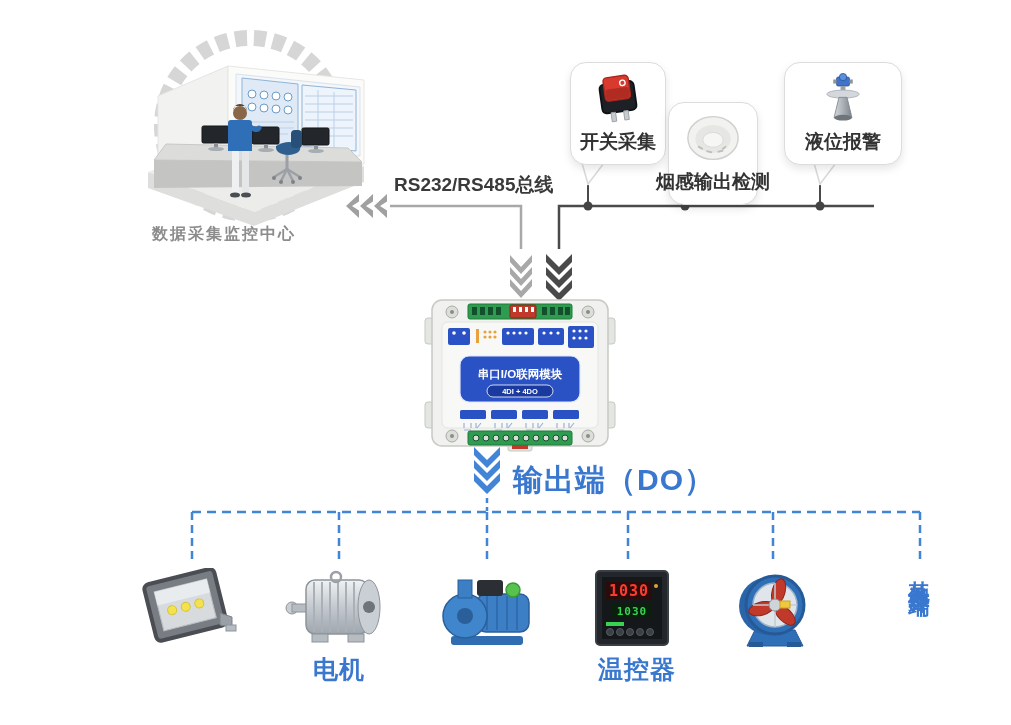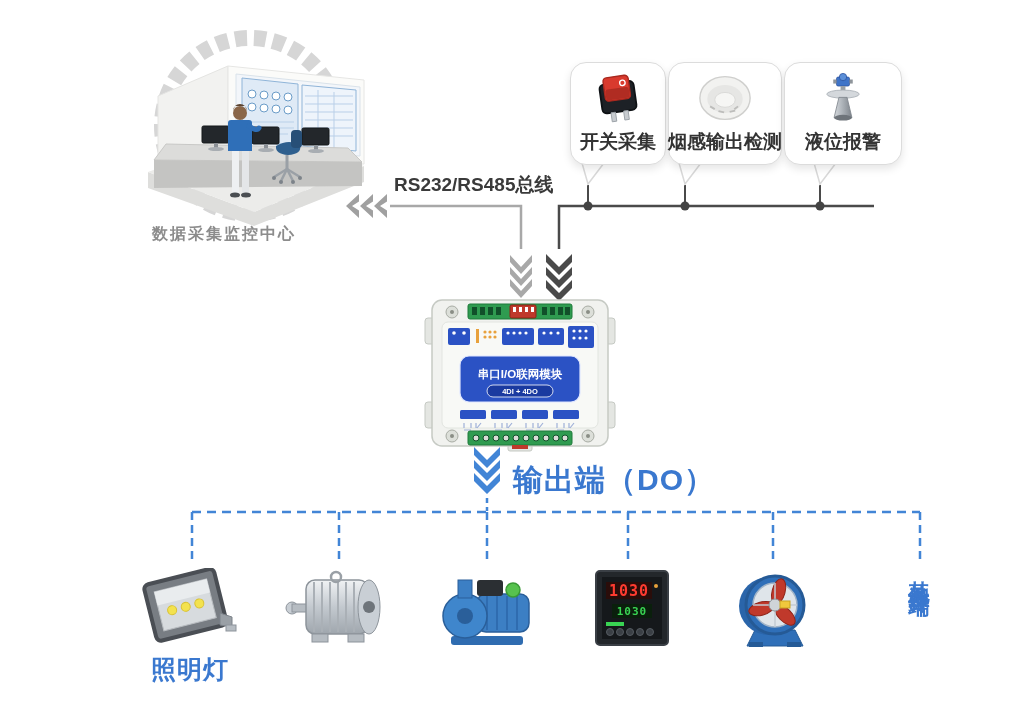--- a/index.html
+++ b/index.html
@@ -180,21 +180,21 @@
         <rect x="18" y="5" width="28" height="26" rx="4" fill="#d93a2e" stroke="#a8281e" stroke-width="1.5"></rect>
         <rect x="19" y="18" width="26" height="12" rx="3" fill="#b02c22"></rect>
         <circle cx="39" cy="13" r="3" fill="none" stroke="#ffffff" stroke-width="1.5"></circle>
         <rect x="22" y="44" width="5" height="10" fill="#c8ccd0" stroke="#9aa0a6"></rect>
         <rect x="36" y="44" width="5" height="10" fill="#c8ccd0" stroke="#9aa0a6"></rect>
       </g>
     </svg>
     <div class="sensor-label">开关采集</div>
   </div>
 
-  <div class="sensor-box" style="left:668px;width:114px;">
+  <div class="sensor-box" style="left:668px;width:90px;margin-top:40px;">
     <svg width="60" height="54" viewBox="0 0 64 58">
       <ellipse cx="32" cy="29" rx="27" ry="23" fill="#f2f2f0" stroke="#cfcfcd" stroke-width="1.5"></ellipse>
       <ellipse cx="32" cy="30" rx="19" ry="15" fill="#e6e6e4"></ellipse>
       <ellipse cx="32" cy="31" rx="11" ry="8" fill="#f6f6f4" stroke="#d8d8d6"></ellipse>
       <g stroke="#bdbdbb" stroke-width="2">
         <path d="M16,38 l5,3"></path>
           <path d="M25,43 l6,1.5"></path>
           <path d="M37,44 l6,-1.5"></path>
           <path d="M46,38 l-4,3"></path>
       </g>
@@ -348,21 +348,20 @@
       <rect x="10" y="8" width="72" height="58" rx="5" fill="#787d83" stroke="#4a4e54" stroke-width="4"></rect>
       <rect x="19" y="17" width="54" height="40" fill="#d7dbde" stroke="#b8bcc0"></rect>
       <rect x="19" y="17" width="54" height="14" fill="#e9ecee"></rect>
       <circle cx="32" cy="39" r="4.5" fill="#f3e24e" stroke="#d9c22e"></circle>
       <circle cx="46" cy="39" r="4.5" fill="#f3e24e" stroke="#d9c22e"></circle>
       <circle cx="60" cy="39" r="4.5" fill="#f3e24e" stroke="#d9c22e"></circle>
     </g>
     <path d="M80,45 l12,4 v10 l-12,-2 z" fill="#9aa0a6" stroke="#7d838a"></path>
     <rect x="86" y="57" width="10" height="6" fill="#b6bcc2" stroke="#8d949b"></rect>
   </svg>
-  <div class="dev-label" style="left:135px;">照明灯</div>
 
   <svg class="dev-icon" style="left:284px;" width="110" height="84" viewBox="0 0 110 84">
     <defs>
       <linearGradient id="gm" x1="0" y1="0" x2="0" y2="1">
         <stop offset="0" stop-color="#f0f2f4"></stop>
           <stop offset="0.5" stop-color="#c3c9cf"></stop>
           <stop offset="1" stop-color="#9fa6ad"></stop>
       </linearGradient>
     </defs>
     <circle cx="8" cy="40" r="6" fill="#c8ced4" stroke="#8d949b"></circle>
@@ -375,20 +374,21 @@
         <path d="M54,14 v50"></path>
         <path d="M62,14 v50"></path>
         <path d="M70,14 v50"></path>
       </g>
     <ellipse cx="85" cy="39" rx="11" ry="27" fill="#c9cfd5" stroke="#8d949b"></ellipse>
     <circle cx="85" cy="39" r="6" fill="#6e747a"></circle>
     <circle cx="52" cy="9" r="5" fill="none" stroke="#9aa0a6" stroke-width="2.5"></circle>
     <rect x="28" y="66" width="16" height="8" fill="#b6bcc2" stroke="#8d949b"></rect>
     <rect x="64" y="66" width="16" height="8" fill="#b6bcc2" stroke="#8d949b"></rect>
   </svg>
+  <div class="dev-label" style="left:284px;">电机</div>
 
   <svg class="dev-icon" style="left:437px;" width="100" height="84" viewBox="0 0 100 84">
     <rect x="14" y="68" width="72" height="9" rx="3" fill="#2f6cb0"></rect>
     <rect x="40" y="26" width="52" height="38" rx="9" fill="#3c7fc4" stroke="#2a5f9a" stroke-width="1.5"></rect>
     <g stroke="#2f6cb0" stroke-width="2">
         <path d="M50,28 v34"></path>
         <path d="M60,28 v34"></path>
         <path d="M70,28 v34"></path>
         <path d="M80,28 v34"></path>
       </g>
@@ -409,20 +409,21 @@
     <rect x="24" y="54" width="18" height="4" fill="#39d353"></rect>
     <circle cx="74" cy="18" r="2" fill="#e8a13c"></circle>
     <g fill="#3a3f45" stroke="#555b61">
       <circle cx="28" cy="64" r="3.5"></circle>
         <circle cx="38" cy="64" r="3.5"></circle>
         <circle cx="48" cy="64" r="3.5"></circle>
         <circle cx="58" cy="64" r="3.5"></circle>
         <circle cx="68" cy="64" r="3.5"></circle>
     </g>
   </svg>
+  <div class="dev-label" style="left:582px;">温控器</div>
 
   <svg class="dev-icon" style="left:725px;" width="100" height="84" viewBox="0 0 100 84">
     <polygon points="30,62 70,62 78,78 22,78" fill="#2f6fb8" stroke="#255a96"></polygon>
     <rect x="24" y="74" width="14" height="5" fill="#255a96"></rect>
       <rect x="62" y="74" width="14" height="5" fill="#255a96"></rect>
     <ellipse cx="44" cy="38" rx="30" ry="29" fill="#2a65aa"></ellipse>
     <circle cx="50" cy="37" r="29" fill="#2f6fb8" stroke="#255a96" stroke-width="3"></circle>
     <circle cx="50" cy="37" r="22" fill="#dfe5ea" stroke="#9fb3c8" stroke-width="1.5"></circle>
     <g>
       <g transform="rotate(15 50 37)">

